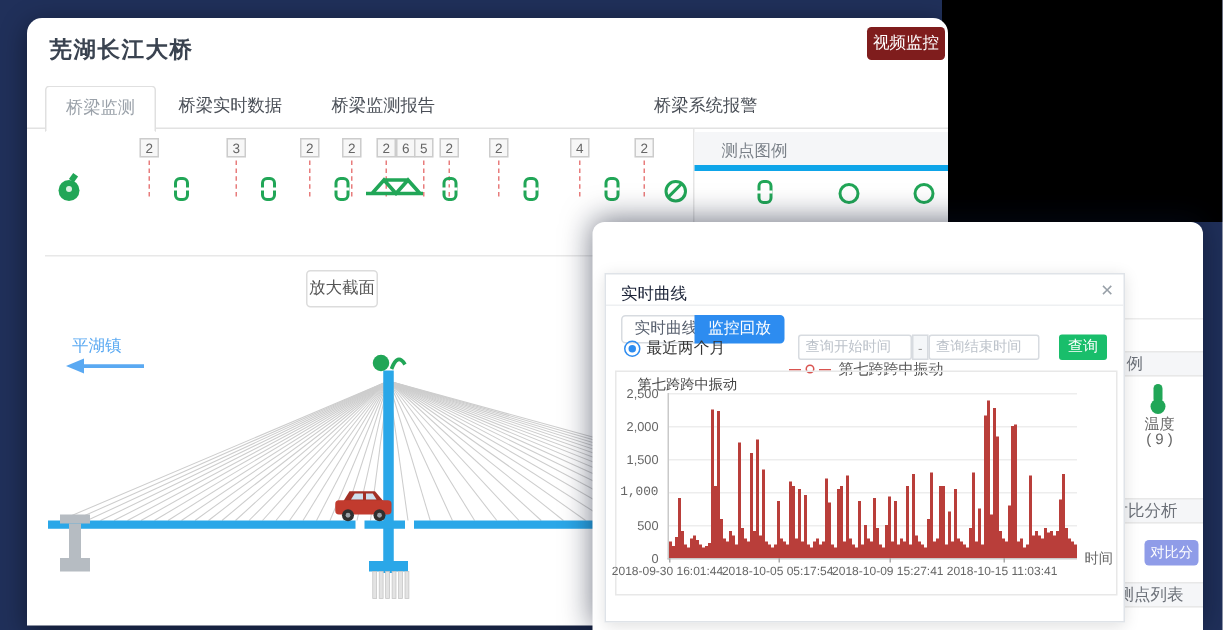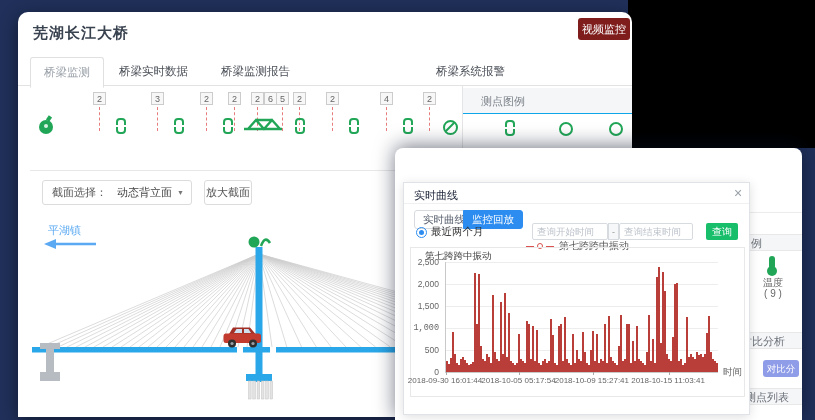--- a/index.html
+++ b/index.html
@@ -45,21 +45,21 @@
     font-size:11px;color:#555;display:flex;align-items:center;box-sizing:border-box;background:#fff;}
   .sec-label{padding:0 6px 0 9px;}
   .sec-select{flex:1;display:flex;align-items:center;justify-content:space-between;padding:0 7px 0 4px;cursor:pointer;color:#444;}
   .caret{font-size:7px;color:#777;}
   .zoom-btn{left:186px;top:168px;width:48px;height:25px;line-height:23px;text-align:center;border:1px solid #dcdcdc;
     border-radius:3px;font-size:11px;color:#555;background:#fff;cursor:pointer;box-sizing:border-box;}
 
   
   .panel-div-v{left:444px;top:74px;width:0;height:331px;border-left:1px solid #e5e5e5;}
   .panel-head{left:445px;top:76px;width:169px;height:26px;line-height:26px;background:#f5f6f8;
-    border-bottom:1px solid #0ea5e9;font-size:11px;color:#7a8088;padding-left:18px;box-sizing:border-box;}
+    border-bottom:4px solid #0ea5e9;font-size:11px;color:#7a8088;padding-left:18px;box-sizing:border-box;}
   .ring{position:absolute;width:14px;height:14px;border:2.5px solid #21a657;border-radius:50%;box-sizing:border-box;}
 
   
   .bridge{left:0;top:200px;}
 
   
   .front-window{
     left:395px;top:148px;width:407px;height:272px;background:#fff;
     border-radius:8px 8px 0 0;box-shadow:0 -2px 20px rgba(8,14,38,.55);
   }
@@ -152,27 +152,20 @@
     <span class="bd" style="left:362px">4</span>
       <span class="dsh" style="left:368px"></span>
     <span class="chain" style="left:385px;top:26px"></span>
     <span class="bd" style="left:405px">2</span>
       <span class="dsh" style="left:411px"></span>
     <span class="ic-ban" style="left:425px"></span>
   </div>
 
   <div class="abs divider-h"></div>
 
-  <div class="abs sec-group">
-    <span class="sec-label">截面选择：</span>
-    <span class="sec-select">
-      <span>动态背立面</span>
-      <span class="caret">▼</span>
-    </span>
-  </div>
   <div class="abs zoom-btn">放大截面</div>
 
   <div class="abs panel-div-v"></div>
   <div class="abs panel-head">测点图例</div>
   <span class="chain" style="left:487px;top:108px"></span>
   <span class="ring" style="left:541px;top:110px"></span>
   <span class="ring" style="left:591px;top:110px"></span>
 
   <svg class="abs bridge" width="614" height="205" viewBox="0 0 614 205">
     <text x="30" y="22" font-size="11" fill="#5aa9f2">平湖镇</text>

